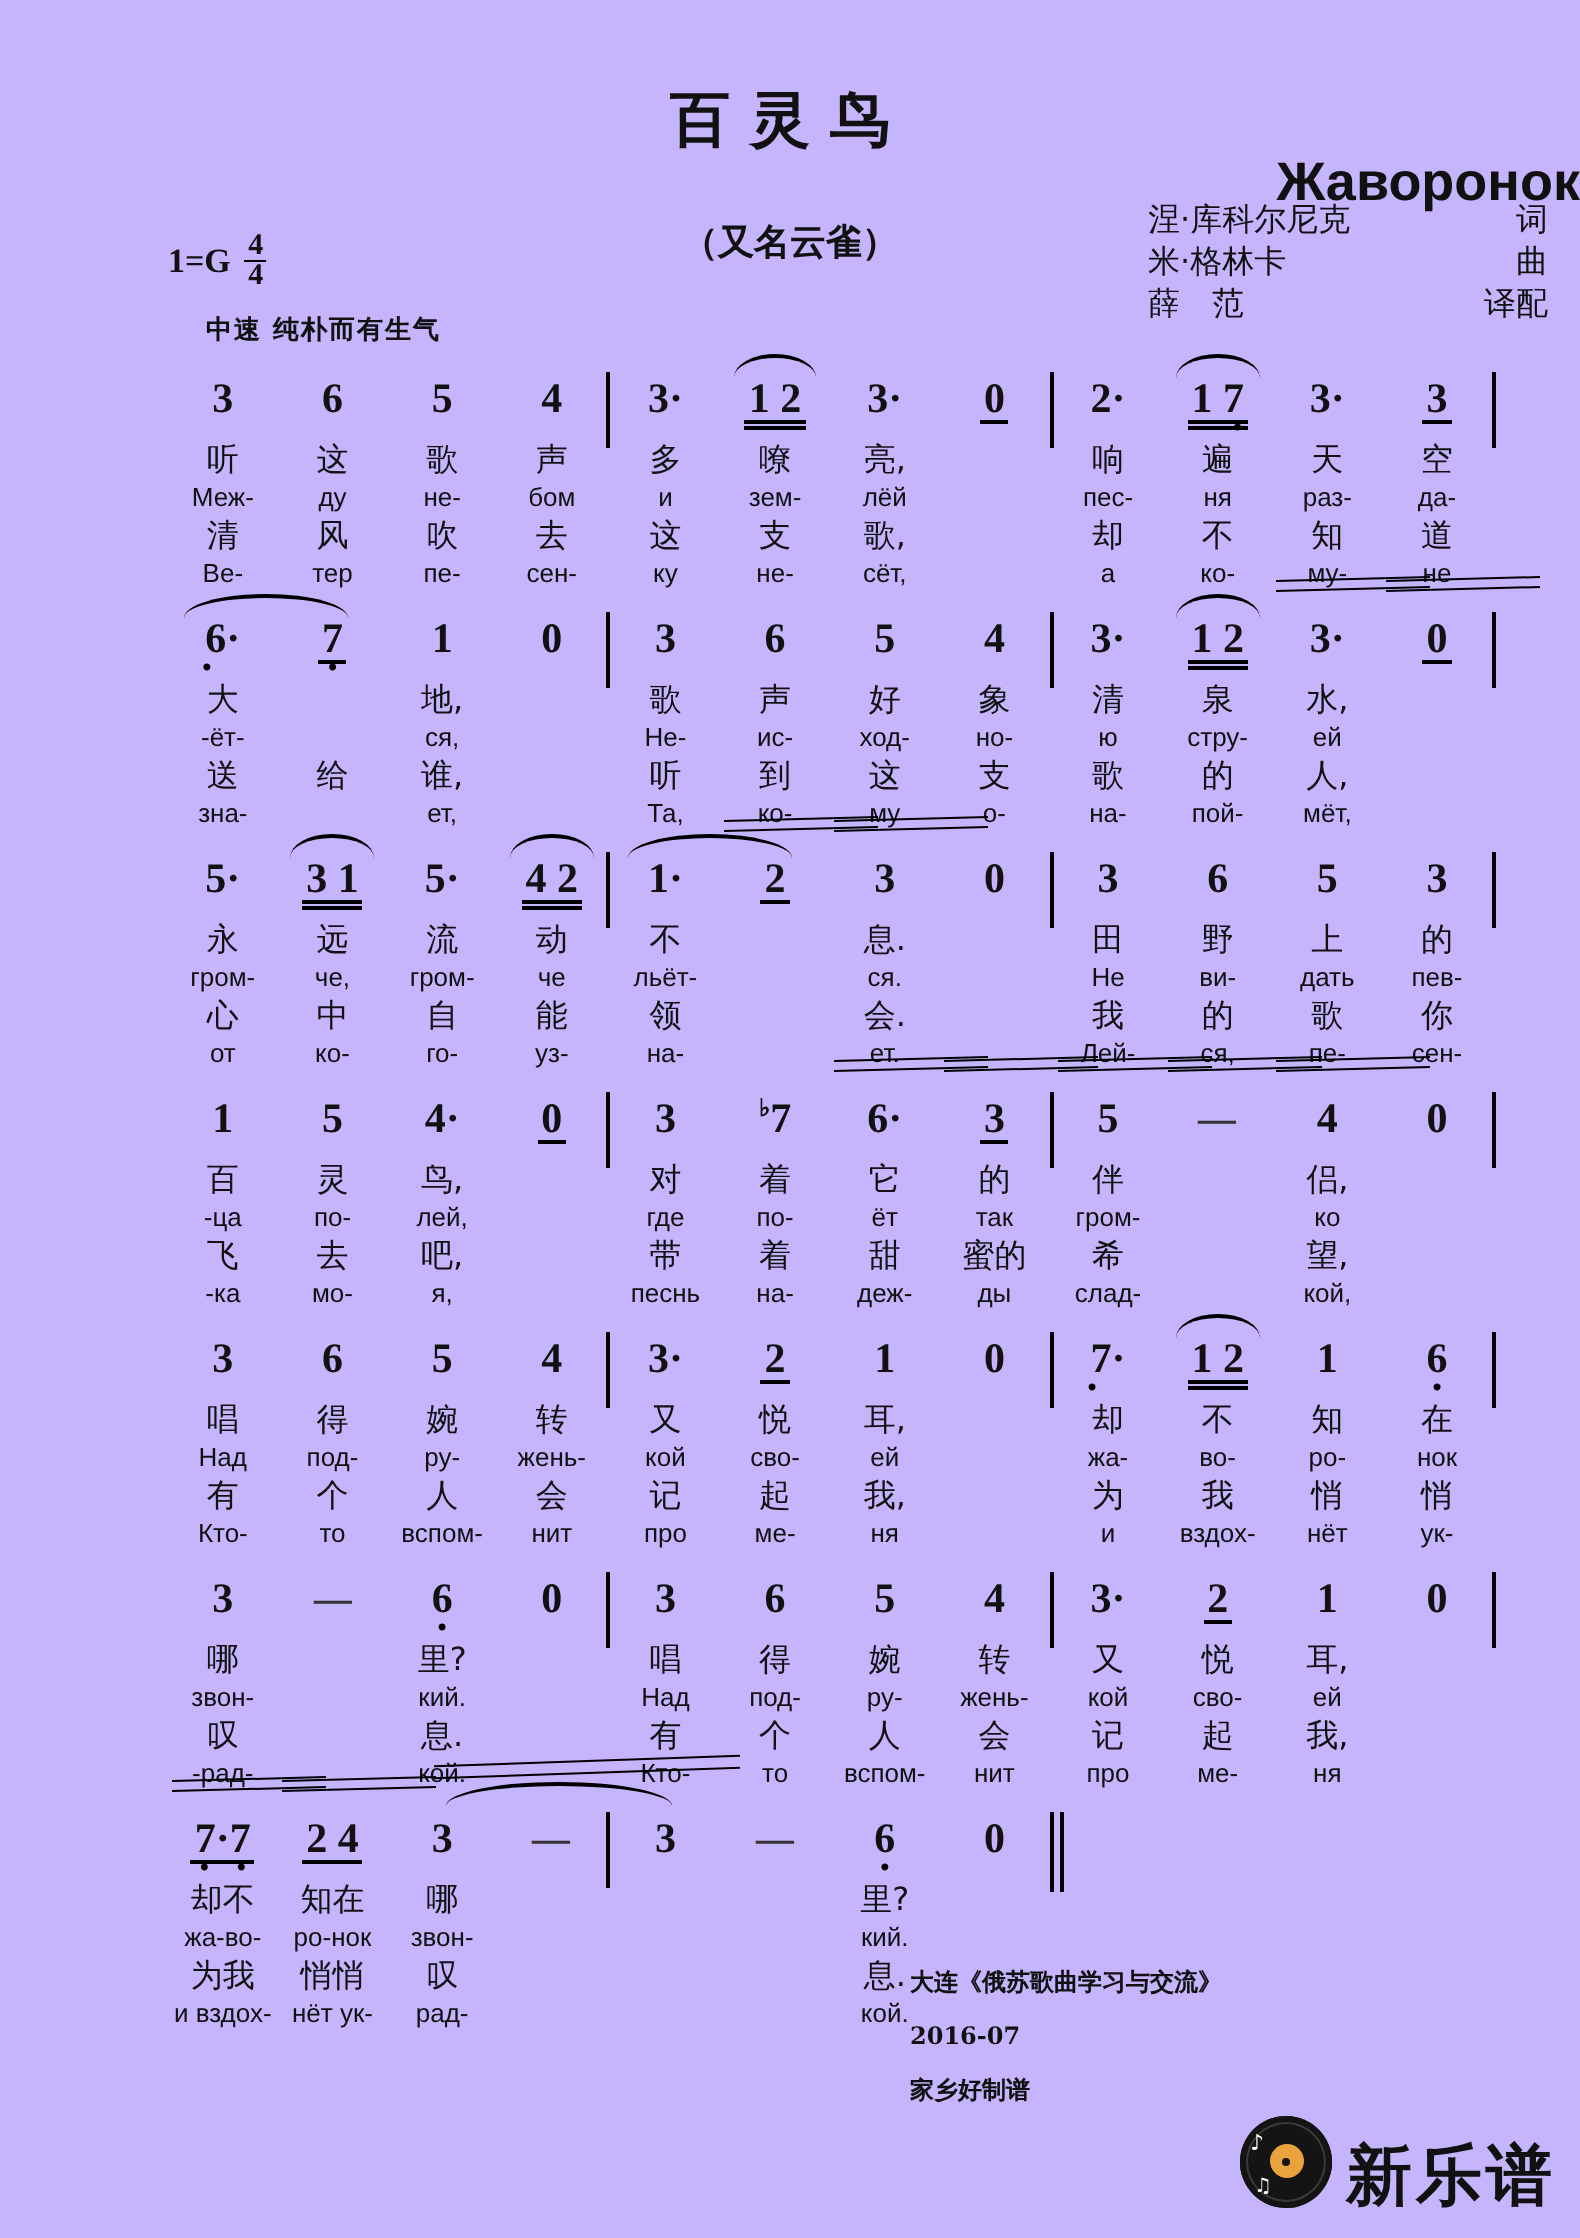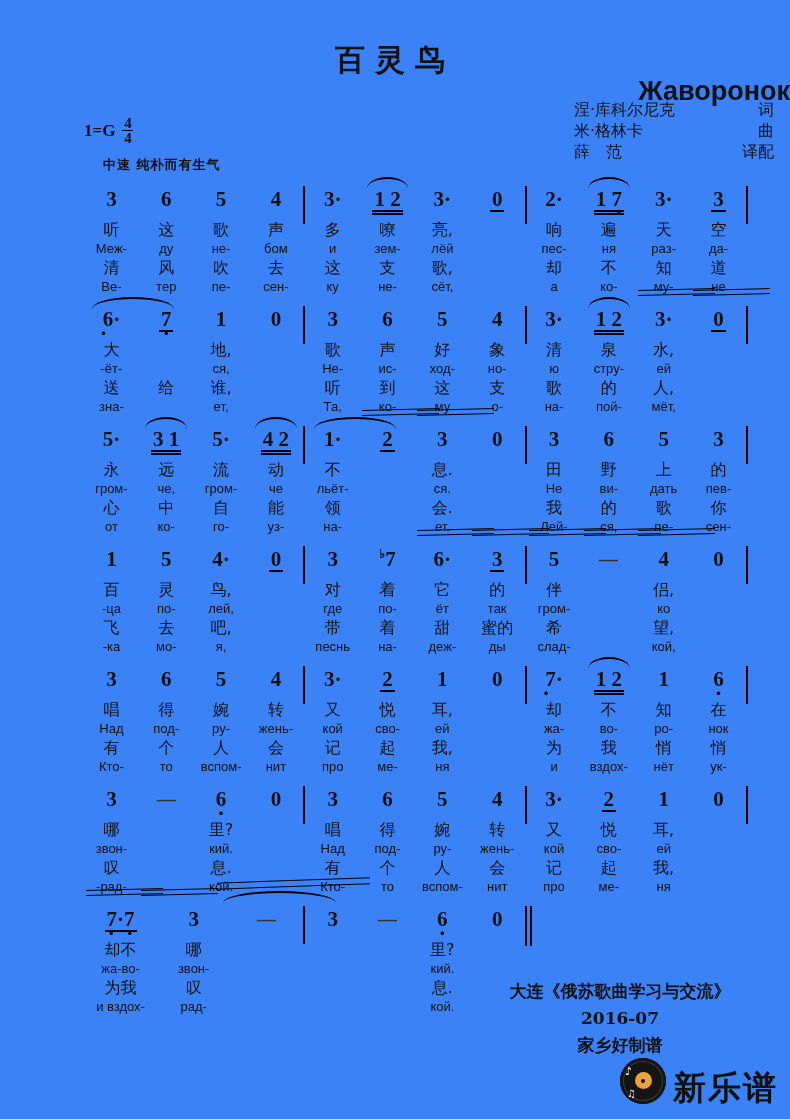--- a/index.html
+++ b/index.html
@@ -1,16 +1,16 @@
 <!DOCTYPE html>
 <html><head>
 <meta charset="utf-8">
 <style>
   html,body{margin:0;padding:0;background:#fff;}
-  .page{position:relative;width:790px;height:1119px;background:#3b82f6;color:#111;overflow:hidden;
+  .page{position:relative;width:790px;height:1119px;background:#c4b5fd;color:#111;overflow:hidden;
         font-family:"DejaVu Sans",sans-serif;}
   
   .title-cn{position:absolute;left:0;right:0;top:40px;text-align:center;
             font-family:"DejaVu Serif",serif;font-size:30px;font-weight:bold;letter-spacing:10px;}
   .title-ru{position:absolute;left:0;right:0;top:76px;text-align:right;
             font-family:"Liberation Sans",sans-serif;font-size:27px;font-weight:bold;}
   .subtitle{position:absolute;left:0;right:0;top:109px;text-align:center;
             font-family:"DejaVu Serif",serif;font-size:18px;font-weight:bold;}
   .credits{position:absolute;right:16px;top:99px;width:200px;font-size:16px;line-height:21px;}
   .crow{display:flex;justify-content:space-between;gap:29px;}
@@ -44,39 +44,40 @@
   .lyr{height:19px;line-height:19px;white-space:nowrap;position:relative;}
   .lyr.cn{font-size:16px;font-family:"DejaVu Sans",sans-serif;}
   .lyr.ru{font-size:13px;font-family:"Liberation Sans",sans-serif;}
   .mel{position:absolute;left:4%;right:-45%;bottom:1px;height:4px;
        border-top:1px solid #000;border-bottom:1px solid #000;transform:skewY(-1.5deg);z-index:1;}
   .deco-lines{position:absolute;left:20%;top:-16px;width:23%;height:5px;
               border-top:1px solid #000;border-bottom:1px solid #000;transform:skewY(-2deg);}
   .deco-arc{position:absolute;left:21%;top:-5px;width:17%;height:10px;
             border-top:2px solid #000;border-radius:50% 50% 0 0/100% 100% 0 0;}
   
-  .pub{position:absolute;left:455px;top:978px;width:330px;text-align:center;
-       font-family:"DejaVu Serif",serif;font-weight:bold;font-size:17px;line-height:27px;}
+  .pub{position:absolute;left:455px;top:978px;width:330px;
+       font-family:"DejaVu Serif",serif;font-weight:bold;font-size:12px;line-height:27px;}
   .logo{position:absolute;right:12px;bottom:8px;display:flex;align-items:center;}
   .disc{width:46px;height:46px;border-radius:50%;background:#141414;position:relative;margin-right:7px;
         box-shadow:inset 0 0 0 3px #141414, inset 0 0 0 4px #3a3a3a;}
   .dcenter{position:absolute;left:50%;top:50%;width:17px;height:17px;margin:-8.5px 0 0 -8.5px;
            border-radius:50%;background:#e8a33d;}
   .dcenter::after{content:"";position:absolute;left:50%;top:50%;width:4px;height:4px;margin:-2px 0 0 -2px;
                   border-radius:50%;background:#141414;}
   .dn1{position:absolute;color:#fff;font-size:11px;left:5px;top:7px;}
   .dn2{position:absolute;color:#fff;font-size:10px;left:7px;bottom:5px;}
   .logotext{font-size:33px;font-weight:900;font-family:"DejaVu Sans",sans-serif;color:#111;letter-spacing:2px;margin-top:16px;}
 </style>
 </head>
 <body>
 
 <div class="page">
   <div class="title-cn">百灵鸟</div>
   <div class="title-ru">Жаворонок</div>
+  <div class="subtitle">（又名云雀）</div>
 
   <div class="credits">
     <div class="crow">
       <span>涅·库科尔尼克</span>
       <span>词</span>
     </div>
     <div class="crow">
       <span>米·格林卡</span>
       <span>曲</span>
     </div>
@@ -902,20 +903,30 @@
               <div class="notewrap"><span class="nt u1">7·7</span></div>
               <div class="dots">•&nbsp;&nbsp;&nbsp;•</div>
             </div>
             <div class="lyr cn">却不</div>
             <div class="lyr ru">жа-во-</div>
             <div class="lyr cn">为我</div>
             <div class="lyr ru">и вздох-</div>
           </div>
           <div class="col">
             <div class="notearea">
+              <div class="notewrap"><span class="nt u1">2 4</span></div>
+              <div class="dots"></div>
+            </div>
+            <div class="lyr cn">知在</div>
+            <div class="lyr ru">ро-нок</div>
+            <div class="lyr cn">悄悄</div>
+            <div class="lyr ru">нёт ук-</div>
+          </div>
+          <div class="col">
+            <div class="notearea">
               <div class="notewrap"><span class="nt">3</span></div>
               <div class="dots"></div>
             </div>
             <div class="lyr cn">哪</div>
             <div class="lyr ru">звон-</div>
             <div class="lyr cn">叹</div>
             <div class="lyr ru">рад-</div>
           </div>
           <div class="col">
             <div class="notearea">

